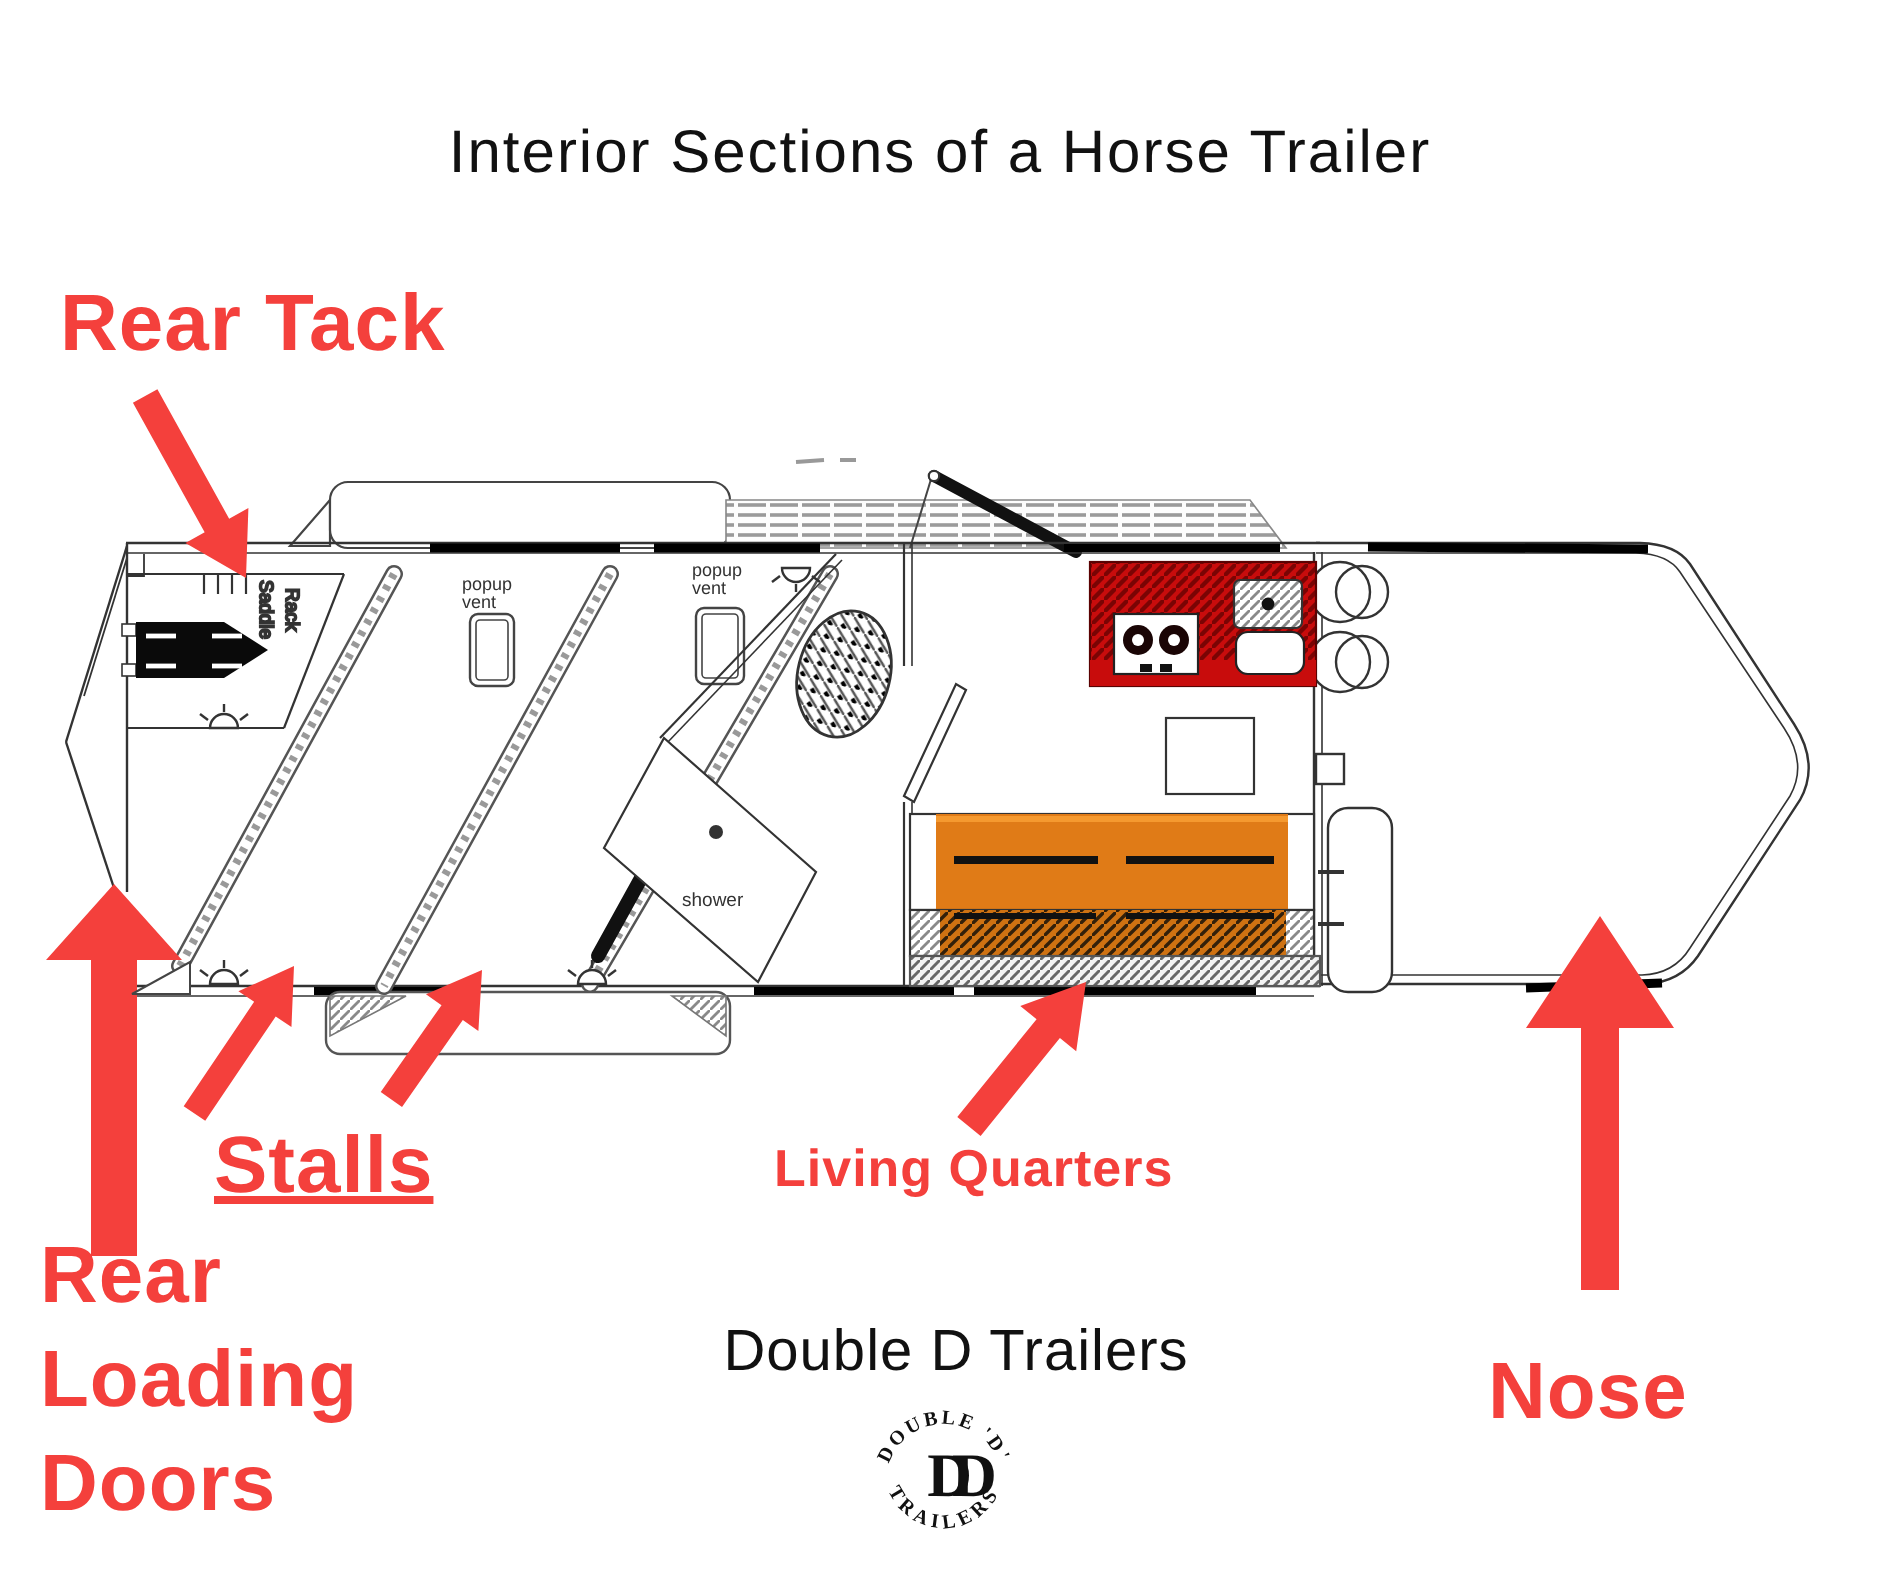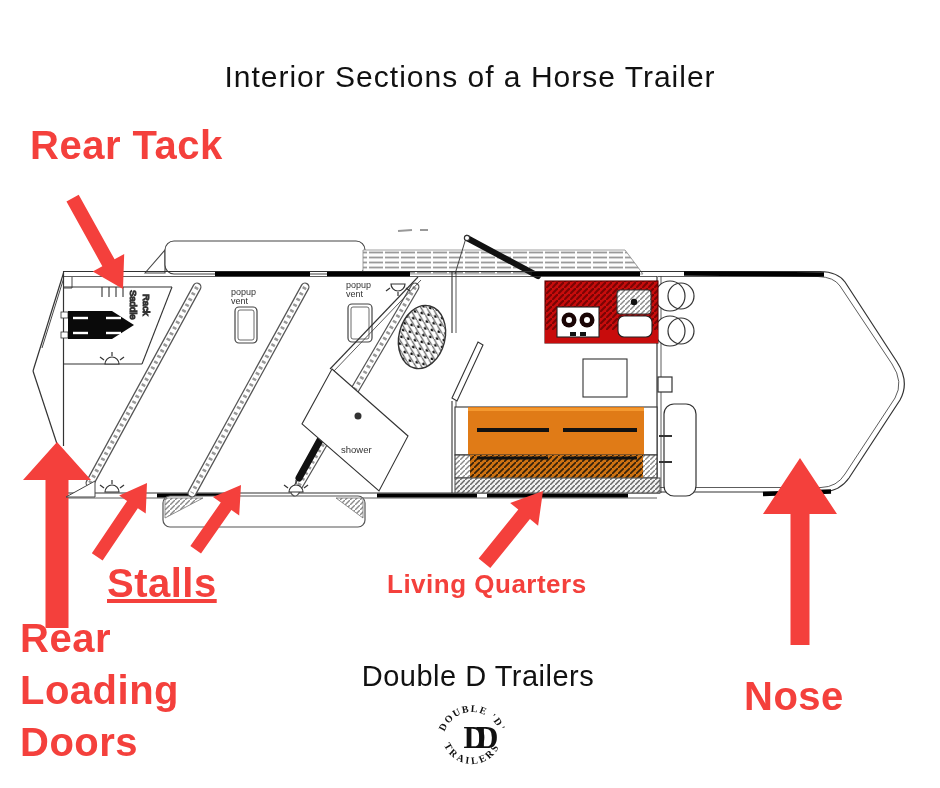--- a/index.html
+++ b/index.html
@@ -1,21 +1,21 @@
 <!DOCTYPE html>
 <html><head>
 <meta charset="utf-8">
 <style>
   html,body{margin:0;padding:0;background:#fff;}
   .canvas{position:relative;width:940px;height:788px;background:#ffffff;overflow:hidden;
           font-family:"Liberation Sans",sans-serif;}
   .title{position:absolute;left:0;right:0;top:60px;text-align:center;
          font-size:30px;letter-spacing:1px;color:#111;font-weight:400;}
   .red-label{position:absolute;color:#f4403c;font-weight:700;font-size:40px;letter-spacing:0.5px;line-height:1.0;}
-  .lbl-rear-tack{left:30px;top:125px;}
+  .lbl-rear-tack{left:30px;top:142px;}
   .lbl-stalls{left:107px;top:563px;text-decoration:underline;}
   .lbl-lq{left:387px;top:571px;font-size:26px;}
   .lbl-nose{left:744px;top:676px;}
   .lbl-rear-doors{left:20px;top:612px;line-height:52px;}
   .brand-text{position:absolute;left:0;right:0;top:660px;text-align:center;
               font-size:29px;letter-spacing:0.5px;color:#111;font-weight:400;margin-left:16px;}
   svg{position:absolute;left:0;top:0;}
   .plan-note{font-family:"Liberation Sans",sans-serif;fill:#333;}
 </style>
 </head>

